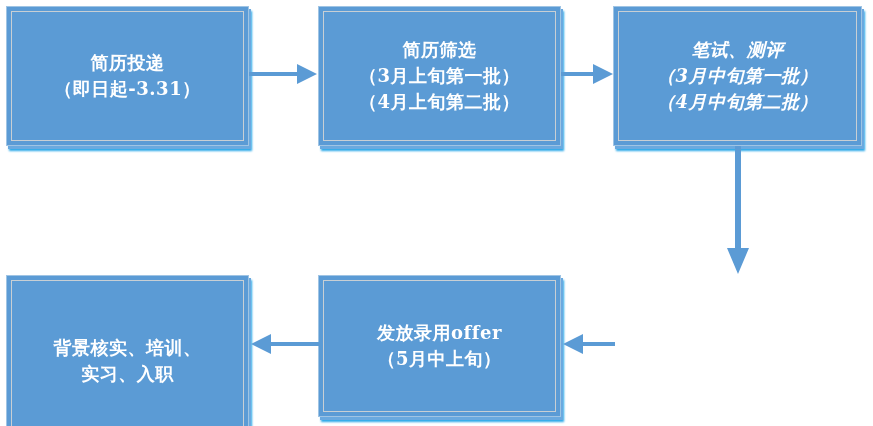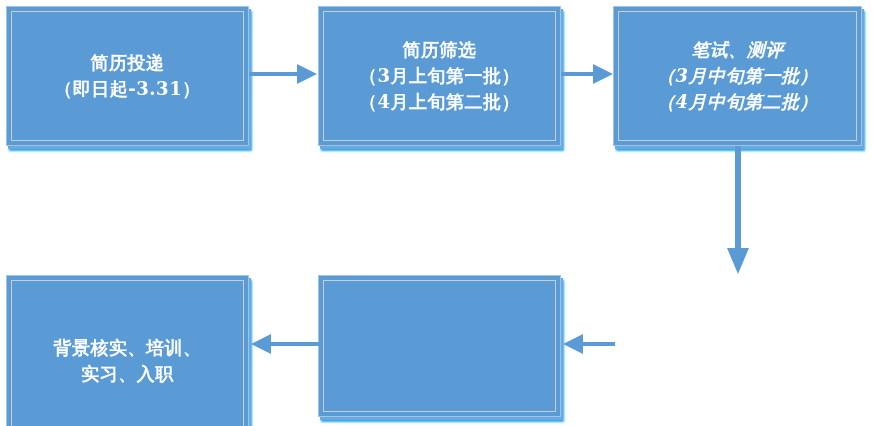--- a/index.html
+++ b/index.html
@@ -82,20 +82,22 @@
   </div>
 
   <div class="node" style="left:6px; top:275px; width:243px; height:172px;">
     <div class="node-inner"></div>
     <div class="node-label">背景核实、培训、
 实习、入职</div>
   </div>
 
   <div class="node" style="left:318px; top:275px; width:243px; height:142px;">
     <div class="node-inner"></div>
+    <div class="node-label">发放录用offer
+（5月中上旬）</div>
   </div>
 
 
   <div class="arrow" style="left:249px; top:60px; width:70px; height:28px;">
     <svg width="70" height="28" viewBox="0 0 70 28">
       <path d="M0,12 L48,12 L48,4 L68,14 L48,24 L48,16 L0,16 Z" fill="#5B9BD5"></path>
     </svg>
   </div>
 
   <div class="arrow" style="left:561px; top:60px; width:54px; height:28px;">

